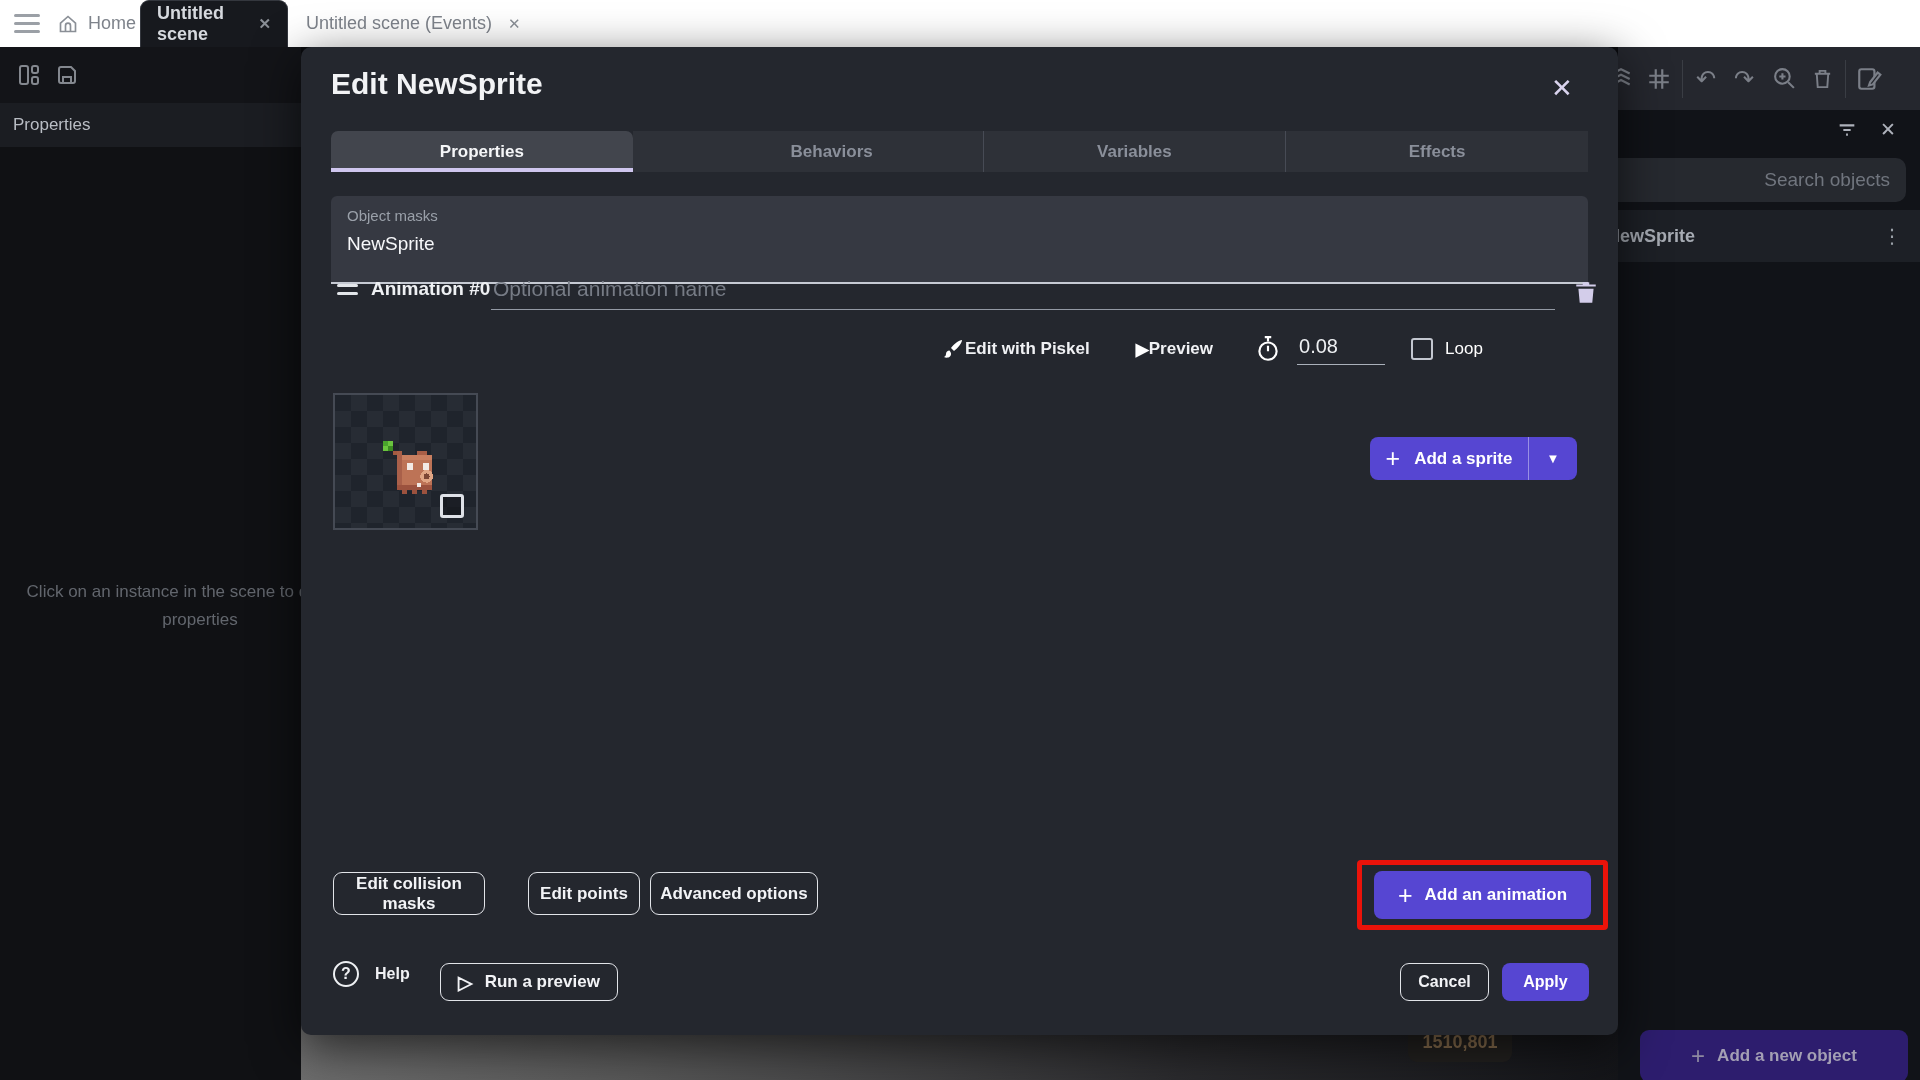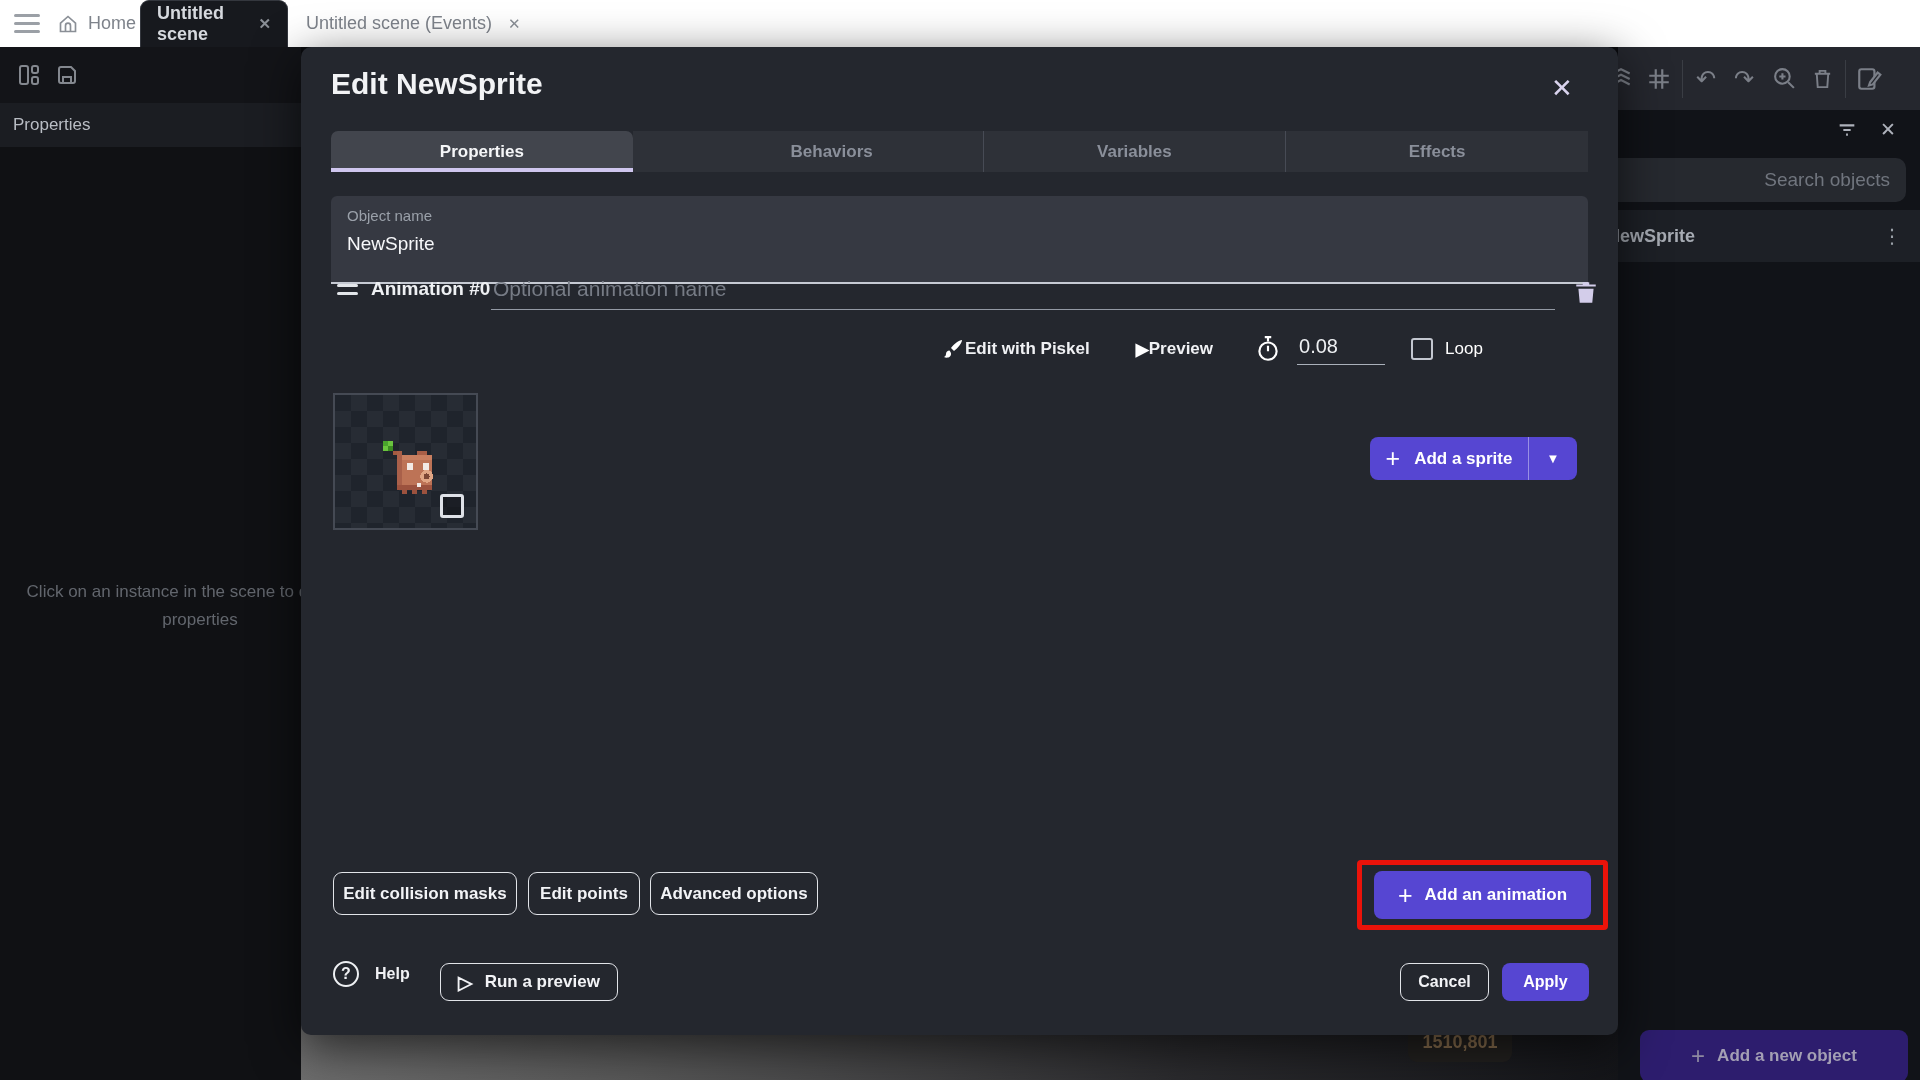--- a/index.html
+++ b/index.html
@@ -98,21 +98,21 @@
   .btn.filled { background:#5646d2; border:none; border-radius:8px; color:#fff; }
   .btn.outline { background:transparent; border:1px solid #e2e4e9; border-radius:9px; }
   .plusglyph { font-size:25px; font-weight:400; line-height:1; }
 
   .add-sprite { left:1069px; top:390px; width:207px; height:43px; border-radius:8px; background:#5646d2;
                 display:flex; align-items:stretch; color:#fff; cursor:pointer; overflow:hidden; }
   .add-sprite .main { flex:1; display:flex; align-items:center; justify-content:center; gap:14px;
                       font-size:17px; font-weight:700; border-right:1px solid rgba(255,255,255,.4); }
   .add-sprite .caret { width:48px; display:flex; align-items:center; justify-content:center; font-size:13px; }
 
-  .ecm-btn { left:32px;  top:825px; width:184px; height:43px; font-size:17px; }
+  .ecm-btn { left:32px;  top:825px; width:152px; height:43px; font-size:17px; }
   .ep-btn  { left:227px; top:825px; width:112px; height:43px; font-size:17px; }
   .ao-btn  { left:349px; top:825px; width:168px; height:43px; font-size:17px; }
 
   .red-rect { left:1357px; top:860px; width:251px; height:70px; border:5px solid #eb130a; border-radius:4px; z-index:20; }
   .add-anim { left:1073px; top:824px; width:217px; height:48px; font-size:17px; background:#4930d2; z-index:21; }
 
   .help-wrap { left:32px; top:914px; display:flex; align-items:center; gap:16px; color:#f0f1f4; cursor:pointer; }
   .qcircle { width:26px; height:26px; border:2.5px solid #eef0f3; border-radius:50%; display:flex;
              align-items:center; justify-content:center; font-size:16px; font-weight:700; }
   .help-lbl { font-size:16px; font-weight:700; }
@@ -247,21 +247,21 @@
       </div>
     <div class="dlg-tab">
         <span>Variables</span>
       </div>
     <div class="dlg-tab">
         <span>Effects</span>
       </div>
   </div>
 
   <div class="abs objname">
-    <div class="lbl">Object name</div>
+    <div class="lbl">Object masks</div>
     <div class="val">NewSprite</div>
   </div>
 
   <div class="abs anim-row">
     <div class="abs drag-handle">
         <span></span>
         <span></span>
       </div>
     <div class="abs anim-label">Animation #0</div>
     <input class="abs anim-name" placeholder="Optional animation name" style="">

